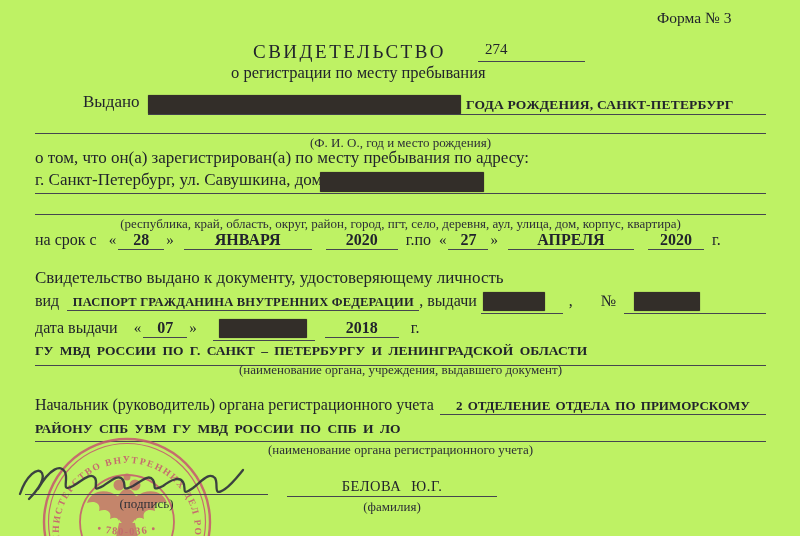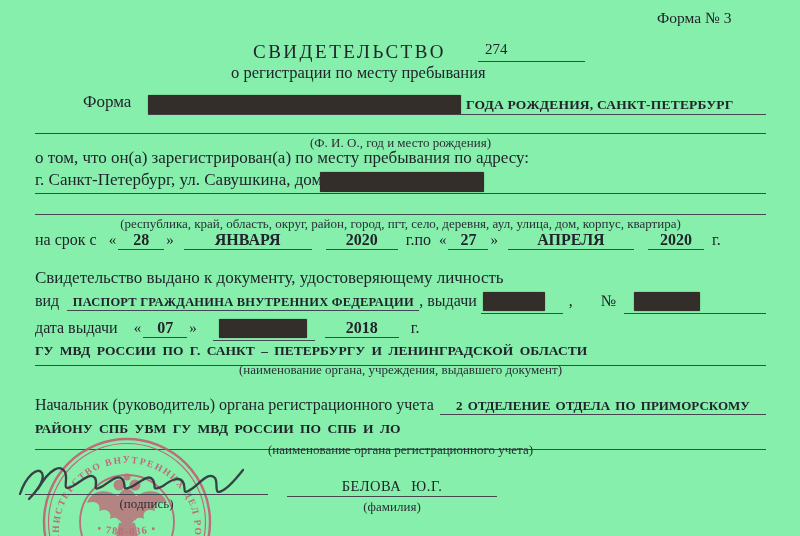--- a/index.html
+++ b/index.html
@@ -1,18 +1,18 @@
 <!DOCTYPE html>
 <html><head>
 <meta charset="utf-8">
 <style>
   html,body{margin:0;padding:0;background:#e8e8e8;}
   .page{
     position:relative;width:800px;height:536px;margin:0 auto;
-    background:#86efac;overflow:hidden;
+    background:#bef264;overflow:hidden;
     font-family:"Liberation Serif","DejaVu Serif",serif;
     color:#22242c;
   }
   .abs{position:absolute;}
   .nw{white-space:nowrap;}
   .main{font-size:17px;}
   .cap{font-size:13px;color:#2c2e36;text-align:center;}
   .uline{border-bottom:1.2px solid #45454f;}
   .redact{background:#332e29;border-radius:1px;box-shadow:0 0 1px #332e29;}
   .bup{font-weight:bold;font-size:13.5px;letter-spacing:.2px;}
@@ -29,21 +29,21 @@
 <body>
 
 <div class="page">
 
   <div class="abs nw" style="top:9px;left:657px;font-size:15.5px;">Форма № 3</div>
 
   <div class="abs nw" style="top:41px;left:253px;font-size:19px;letter-spacing:2.5px;">СВИДЕТЕЛЬСТВО</div>
   <div class="abs uline" style="top:41px;left:478px;width:100px;height:20px;font-size:15px;padding-left:7px;">274</div>
   <div class="abs nw" style="top:63px;left:231px;font-size:16.5px;">о регистрации по месту пребывания</div>
 
-  <div class="abs nw main" style="top:92px;left:83px;">Форма</div>
+  <div class="abs nw main" style="top:92px;left:83px;">Выдано</div>
   <div class="abs uline" style="top:95px;left:148px;width:618px;height:19px;"></div>
   <div class="abs redact" style="top:95px;left:148px;width:313px;height:19px;"></div>
   <div class="abs nw bup" style="top:97px;left:466px;">ГОДА РОЖДЕНИЯ, САНКТ-ПЕТЕРБУРГ</div>
   <div class="abs uline" style="top:115px;left:35px;width:731px;height:18px;"></div>
   <div class="abs cap" style="top:135px;left:35px;width:731px;">(Ф. И. О., год и место рождения)</div>
 
   <div class="abs nw main" style="top:148px;left:35px;">о том, что он(а) зарегистрирован(а) по месту пребывания по адресу:</div>
   <div class="abs uline" style="top:174px;left:35px;width:731px;height:19px;"></div>
   <div class="abs nw main" style="top:170px;left:35px;">г. Санкт-Петербург, ул. Савушкина, дом</div>
   <div class="abs redact" style="top:172px;left:320px;width:164px;height:20px;"></div>
@@ -99,21 +99,21 @@
     <span style="margin-left:12px;">г.</span>
   </div>
 
   <div class="abs uline nw" style="top:343px;left:35px;width:731px;font-weight:bold;font-size:13.5px;word-spacing:3px;padding-bottom:6px;">ГУ МВД РОССИИ ПО Г. САНКТ – ПЕТЕРБУРГУ И ЛЕНИНГРАДСКОЙ ОБЛАСТИ</div>
   <div class="abs cap" style="top:362px;left:35px;width:731px;">(наименование органа, учреждения, выдавшего документ)</div>
 
   <div class="abs flexrow" style="top:396px;left:35px;width:731px;">
     <span class="nw" style="font-size:16px;">Начальник (руководитель) органа регистрационного учета</span>
     <span class="cell" style="flex:1;margin-left:6px;font-size:13px;word-spacing:2px;">2 ОТДЕЛЕНИЕ ОТДЕЛА ПО ПРИМОРСКОМУ</span>
   </div>
-  <div class="abs uline nw" style="top:421px;left:35px;width:731px;font-weight:bold;font-size:13.5px;word-spacing:3px;padding-bottom:12px;">РАЙОНУ СПБ УВМ ГУ МВД РОССИИ ПО СПБ И ЛО</div>
+  <div class="abs uline nw" style="top:421px;left:35px;width:731px;font-weight:bold;font-size:13.5px;word-spacing:3px;padding-bottom:4px;">РАЙОНУ СПБ УВМ ГУ МВД РОССИИ ПО СПБ И ЛО</div>
   <div class="abs cap" style="top:442px;left:35px;width:731px;">(наименование органа регистрационного учета)</div>
 
   <svg class="abs stamp-svg" style="left:37px;top:437px;" width="180" height="180" viewBox="0 0 180 180">
     <defs>
       <path id="ringPath" d="M 26,117 A 68,68 0 1 1 154,117" fill="none"></path>
       <path id="codePath" d="M 52,92 Q 90,104 128,92" fill="none"></path>
     </defs>
     <circle cx="90" cy="85" r="83" fill="none" stroke="#c7566f" stroke-width="2.4"></circle>
     <circle cx="90" cy="85" r="78.5" fill="none" stroke="#c7566f" stroke-width="1.2"></circle>
     <circle cx="90" cy="85" r="47" fill="none" stroke="#c7566f" stroke-width="1.8"></circle>

